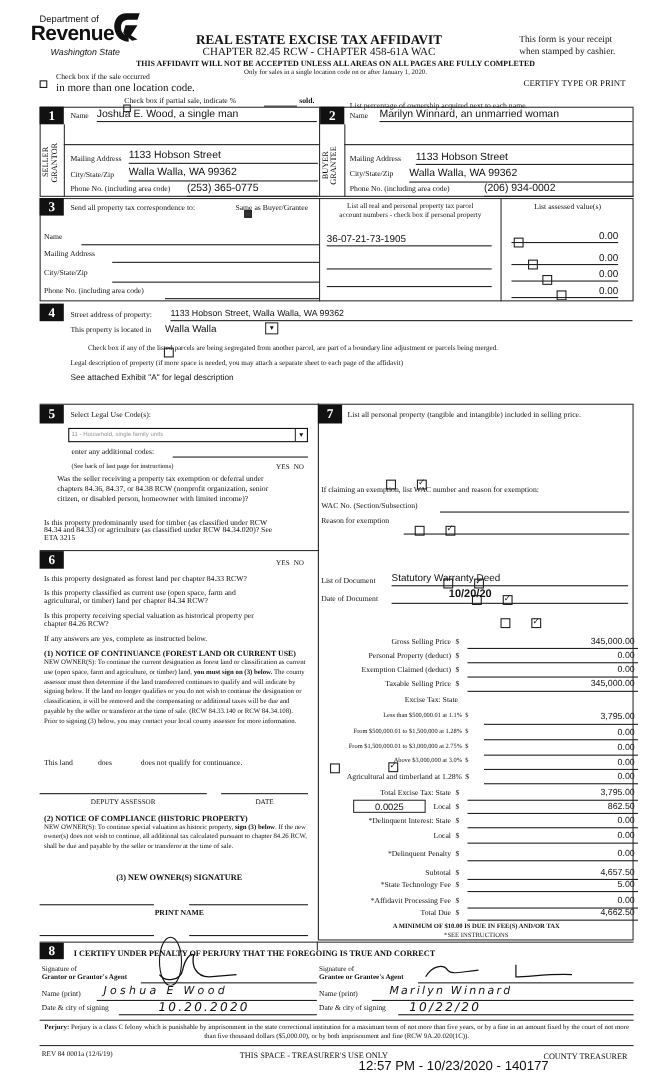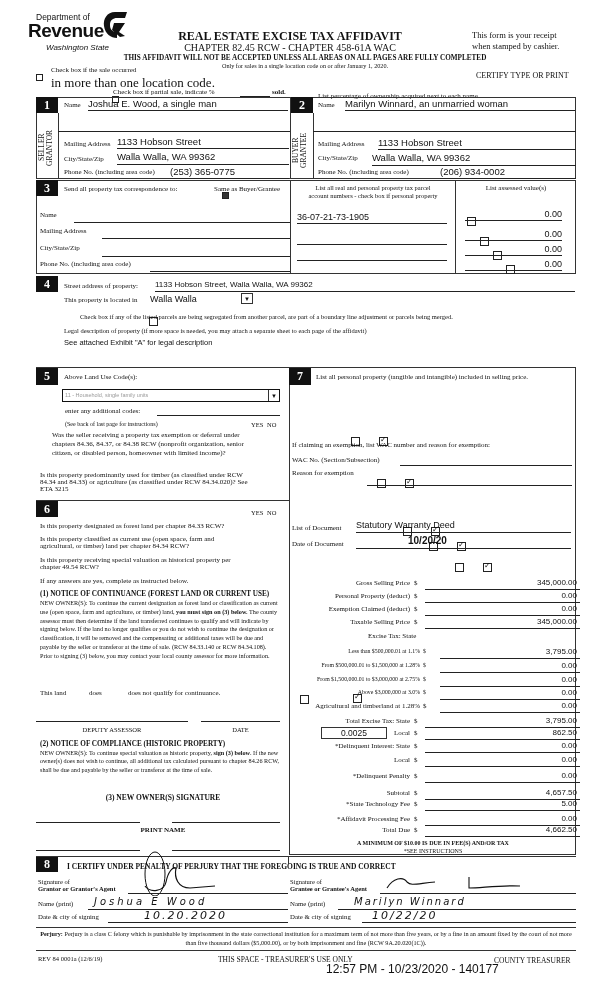--- a/index.html
+++ b/index.html
@@ -39,21 +39,21 @@
 </div>
 
 <div class="abs" style="left:158px;top:29px;width:264px;text-align:center;font-size:12px;font-weight:bold">REAL ESTATE EXCISE TAX AFFIDAVIT</div>
 <div class="abs" style="left:158px;top:42px;width:264px;text-align:center;font-size:10px">CHAPTER 82.45 RCW - CHAPTER 458-61A WAC</div>
 <div class="abs" style="left:472px;top:30px;font-size:8.5px">This form is your receipt</div>
 <div class="abs" style="left:472px;top:41px;font-size:8.5px">when stamped by cashier.</div>
 <div class="abs" style="left:90px;top:54px;width:430px;text-align:center;font-size:7.2px;font-weight:bold">THIS AFFIDAVIT WILL NOT BE ACCEPTED UNLESS ALL AREAS ON ALL PAGES ARE FULLY COMPLETED</div>
 <div class="abs" style="left:190px;top:62px;width:230px;text-align:center;font-size:6.2px">Only for sales in a single location code on or after January 1, 2020.</div>
 <span class="abs cb" style="left:36px;top:67px;width:7px;height:7px"></span>
 <div class="abs" style="left:51px;top:66px;font-size:7px">Check box if the sale occurred</div>
-<div class="abs" style="left:51px;top:75px;font-size:13px">in more than one location code.</div>
+<div class="abs" style="left:51px;top:75px;font-size:10px">in more than one location code.</div>
 <div class="abs" style="left:476px;top:71px;font-size:8px">CERTIFY TYPE OR PRINT</div>
 
 <span class="abs cb" style="left:101px;top:89px;width:7px;height:7px"></span>
 <div class="abs" style="left:113px;top:88px;font-size:7px;font-weight:normal">Check box if partial sale, indicate %</div>
 <div class="abs line" style="left:240px;top:96px;width:30px"></div>
 <div class="abs" style="left:272px;top:88px;font-size:7px;font-weight:bold">sold.</div>
 <div class="abs" style="left:318px;top:92px;font-size:7px;font-weight:normal">List percentage of ownership acquired next to each name.</div>
 
 
 <div class="abs" style="left:36px;top:97px;width:540px;height:82px;border:1px solid #333;border-top:1px solid #333"></div>
@@ -130,21 +130,21 @@
     <span style="font-size:6px">▼</span>
   </div>
 <span class="abs cb" style="left:64px;top:312px"></span>
 <div class="abs lbl" style="left:80px;top:313px;font-size:6.5px">Check box if any of the listed parcels are being segregated from another parcel, are part of a boundary line adjustment or parcels being merged.</div>
 <div class="abs lbl" style="left:64px;top:327px;font-size:6.5px">Legal description of property (if more space is needed, you may attach a separate sheet to each page of the affidavit)</div>
 <div class="abs val" style="left:64px;top:338px;font-size:7.5px">See attached Exhibit "A" for legal description</div>
 
 
 <div class="abs" style="left:36px;top:367px;width:254px;height:487px;border-top:1px solid #333;border-right:1px solid #333"></div>
 <div class="abs num" style="left:36px;top:368px;width:22px;height:17px">5</div>
-<div class="abs lbl" style="left:64px;top:373px">Above Land Use Code(s):</div>
+<div class="abs lbl" style="left:64px;top:373px">Select Legal Use Code(s):</div>
 <div class="abs box" style="left:62px;top:389px;width:218px;height:13px;border-color:#111">
   <span class="abs sans" style="left:2px;top:2px;font-size:5.5px;color:#999">11 - Household, single family units</span>
   <span class="abs" style="right:0;top:0;width:11px;height:11px;border-left:1px solid #333;font-size:6px;display:flex;align-items:center;justify-content:center">▼</span>
 </div>
 <div class="abs lbl" style="left:65px;top:407px">enter any additional codes:</div>
 <div class="abs line" style="left:157px;top:415px;width:123px"></div>
 <div class="abs lbl" style="left:65px;top:421px;font-size:6px">(See back of last page for instructions)</div>
 <div class="abs lbl" style="left:251px;top:421px;font-size:6.5px">YES</div>
 <div class="abs lbl" style="left:267px;top:421px;font-size:6.5px">NO</div>
 <div class="abs lbl" style="left:52px;top:431px;width:210px;line-height:8.8px;font-size:7px">Was the seller receiving a property tax exemption or deferral under chapters 84.36, 84.37, or 84.38 RCW (nonprofit organization, senior citizen, or disabled person, homeowner with limited income)?</div>
@@ -158,21 +158,21 @@
 <div class="abs" style="left:36px;top:500px;width:254px;height:1px;background:#333"></div>
 <div class="abs num" style="left:36px;top:501px;width:22px;height:16px">6</div>
 <div class="abs lbl" style="left:251px;top:509px;font-size:6.5px">YES</div>
 <div class="abs lbl" style="left:267px;top:509px;font-size:6.5px">NO</div>
 <div class="abs lbl" style="left:40px;top:522px;font-size:7px">Is this property designated as forest land per chapter 84.33 RCW?</div>
 <span class="abs cb" style="left:253px;top:522px"></span>
 <span class="abs cb on" style="left:268px;top:522px"></span>
 <div class="abs lbl" style="left:40px;top:536px;width:205px;line-height:7px;font-size:7px">Is this property classified as current use (open space, farm and agricultural, or timber) land per chapter 84.34 RCW?</div>
 <span class="abs cb" style="left:253px;top:537px"></span>
 <span class="abs cb on" style="left:268px;top:537px"></span>
-<div class="abs lbl" style="left:40px;top:557px;width:205px;line-height:7px;font-size:7px">Is this property receiving special valuation as historical property per chapter 49.54 RCW?</div>
+<div class="abs lbl" style="left:40px;top:557px;width:205px;line-height:7px;font-size:7px">Is this property receiving special valuation as historical property per chapter 84.26 RCW?</div>
 <span class="abs cb" style="left:253px;top:558px"></span>
 <span class="abs cb on" style="left:268px;top:558px"></span>
 <div class="abs lbl" style="left:40px;top:577px;font-size:7px">If any answers are yes, complete as instructed below.</div>
 <div class="abs" style="left:40px;top:590px;font-size:7.2px;font-weight:bold">(1) NOTICE OF CONTINUANCE (FOREST LAND OR CURRENT USE)</div>
 <div class="abs" style="left:40px;top:599px;width:240px;font-size:6.2px;line-height:8.8px">
   <span>NEW OWNER(S): To continue the current designation as forest land or classification as current use (open space, farm and agriculture, or timber) land, </span><b>you must sign on (3) below.</b><span> The county assessor must then determine if the land transferred continues to qualify and will indicate by signing below. If the land no longer qualifies or you do not wish to continue the designation or classification, it will be removed and the compensating or additional taxes will be due and payable by the seller or transferor at the time of sale. (RCW 84.33.140 or RCW 84.34.108). Prior to signing (3) below, you may contact your local county assessor for more information.</span>
 </div>
 <div class="abs lbl" style="left:40px;top:689px;font-size:7px">This land</div>
 <span class="abs cb" style="left:72px;top:690px"></span>
 <div class="abs lbl" style="left:89px;top:689px;font-size:7px">does</div>

